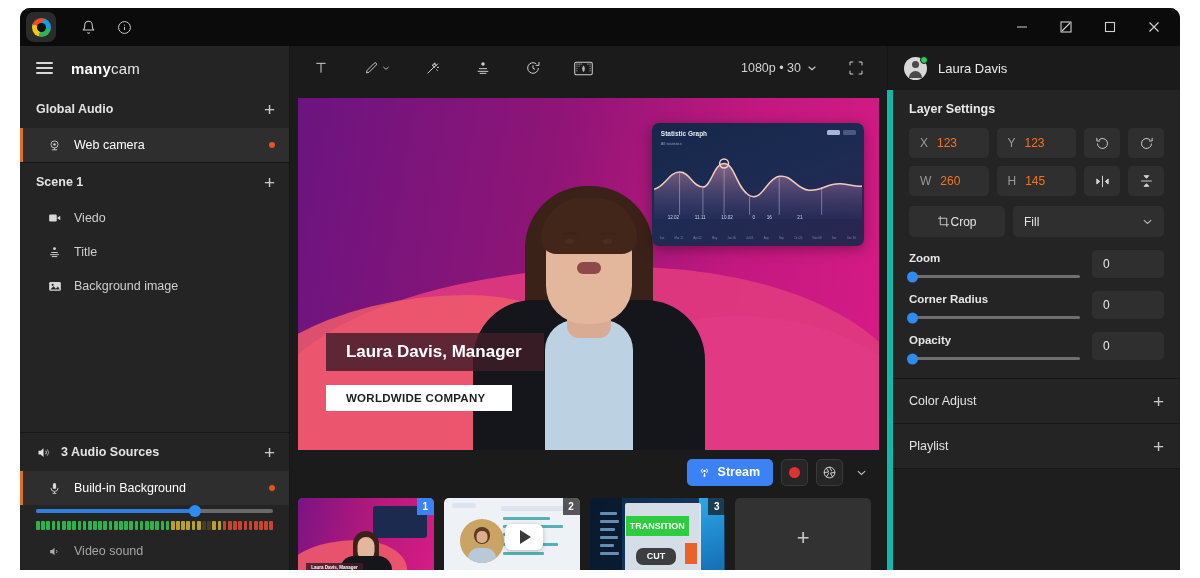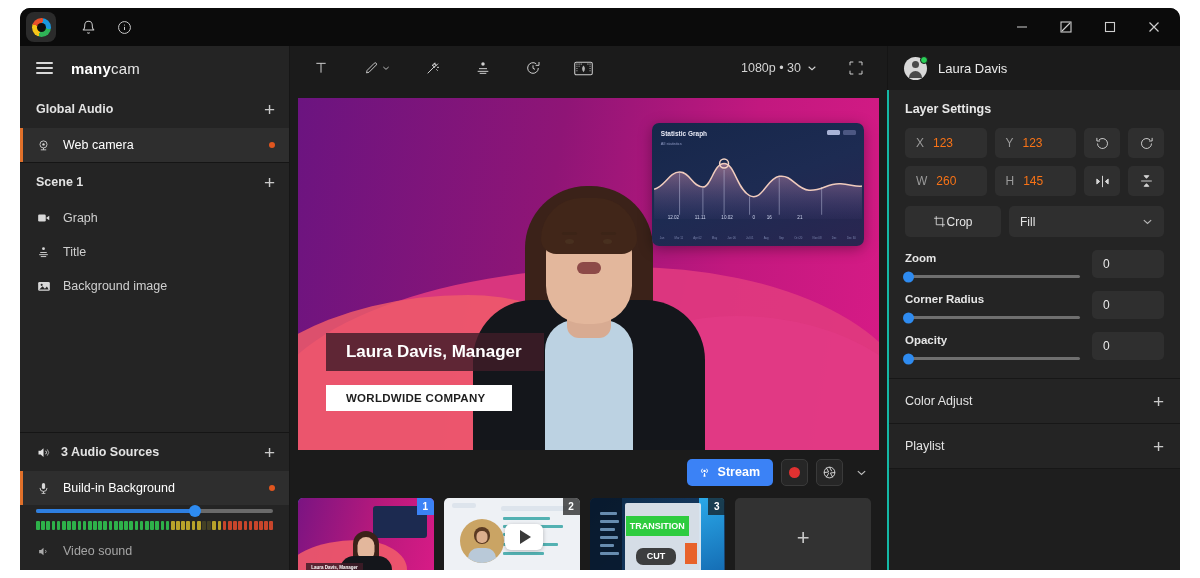--- a/index.html
+++ b/index.html
@@ -118,21 +118,21 @@
     border-right: 1px solid #161616;
     display: flex; flex-direction: column; min-height: 0;
   }
   .sec-head {
     height: 38px; display: flex; align-items: center;
     padding: 0 14px 0 16px; font-size: 12.5px; color: #e3e3e3; font-weight: 600;
   }
   .sec-head .plus { margin-left: auto; font-size: 19px; color: #c9c9c9; line-height: 1; cursor: pointer; font-weight: 300; }
   .row {
     height: 34px; display: flex; align-items: center; gap: 12px;
-    padding: 0 14px 0 16px; font-size: 12.5px; color: #cfcfcf;
+    padding: 0 14px 0 27px; font-size: 12.5px; color: #cfcfcf;
     position: relative; cursor: pointer;
   }
   .row.active { background: #2e2e2e; color: #fff; }
   .row.active::before {
     content: ""; position: absolute; left: 0; top: 0; bottom: 0; width: 3px; background: #e0702a;
   }
   .row .ico { width: 15px; display: flex; align-items: center; justify-content: center; color: #d8d8d8; }
   .row .reddot { margin-left: auto; width: 6px; height: 6px; border-radius: 50%; background: #e0561f; }
   .divider { height: 1px; background: #151515; }
   .left-spacer { flex: 1 1 auto; }
@@ -339,21 +339,21 @@
     background: rgba(40,40,40,.88); display: flex; align-items: center; justify-content: center;
     color: #fff; font-size: 9px; font-weight: 700; border-radius: 7px;
   }
   .s3orange { position: absolute; right: 21%; top: 56%; width: 9%; height: 26%; background: #e8622a; }
   .s3flag { position: absolute; right: 1%; top: 0; width: 18%; height: 100%; background: linear-gradient(160deg,#2aa8e8,#1368b0); }
 
   
   .right {
     width: 293px; flex: 0 0 293px;
     background: #242424;
-    border-left: 2px solid #14b8a6;
+    border-left: 6px solid #14b8a6;
     display: flex; flex-direction: column; min-height: 0;
   }
   .rp-title {
     height: 38px; display: flex; align-items: center; padding: 0 16px;
     font-size: 12.5px; color: #e8e8e8; font-weight: 600;
   }
   .grid2 { display: flex; gap: 8px; padding: 0 16px 8px 16px; }
   .field {
     flex: 1 1 0; height: 30px; border-radius: 5px; background: #2f2f2f;
     display: flex; align-items: center; gap: 9px; padding: 0 11px;
@@ -547,21 +547,21 @@
         <span class="plus">+</span>
       </div>
 
       <div class="row">
         <span class="ico">
           <svg width="14" height="14" viewBox="0 0 24 24" fill="currentColor">
               <rect x="2" y="6" width="13" height="12" rx="2"></rect>
               <path d="M16 11.5 21 8v8l-5-3.5z"></path>
             </svg>
         </span>
-        <span>Graph</span>
+        <span>Viedo</span>
       </div>
 
       <div class="row">
         <span class="ico">
           <svg width="13" height="13" viewBox="0 0 24 24" fill="none" stroke="currentColor" stroke-width="1.7">
             <circle cx="12" cy="5" r="2.6" fill="currentColor" stroke="none"></circle>
               <path d="M6 12h12M4 16h16M7 19.5h10"></path>
           </svg>
         </span>
         <span>Title</span>

